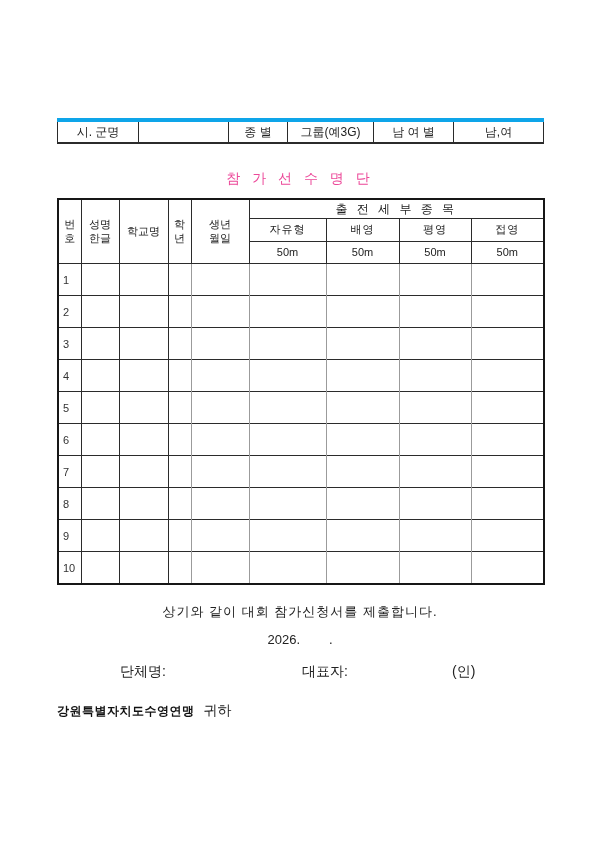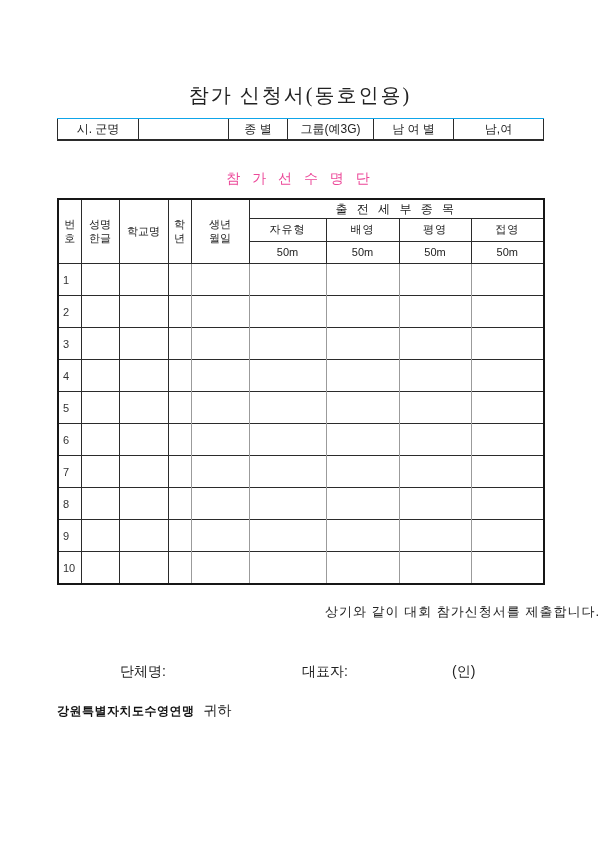--- a/index.html
+++ b/index.html
@@ -30,21 +30,21 @@
     position: absolute;
     top: 118px; left: 57px;
     width: 486px;
     border-collapse: collapse;
     table-layout: fixed;
     border: 1px solid #2b2b2b;
     border-bottom: 2px solid #2b2b2b;
   }
   .info-table td {
     border-left: 1px solid #2b2b2b;
-    border-top: 1px solid #0ea5e9;
+    border-top: 4px solid #0ea5e9;
     height: 20px;
     font-size: 12px;
     text-align: center;
     vertical-align: middle;
     white-space: pre;
     padding: 0;
     color: #222;
   }
 
   
@@ -86,21 +86,21 @@
     text-align: left;
     padding-left: 4px;
     font-size: 11px;
     color: #333;
   }
 
   
   .footer-statement {
     position: absolute;
     top: 603px; left: 0; width: 100%;
-    text-align: right;
+    text-align: center;
     font-size: 13px;
     letter-spacing: 1px;
     color: #222;
   }
   .footer-date {
     position: absolute;
     top: 632px; left: 0; width: 100%;
     text-align: center;
     font-size: 13px;
     white-space: pre;
@@ -127,21 +127,20 @@
     margin-left: 9px;
     color: #222;
     margin-top: 25px;
   }
 </style>
 </head>
 <body>
 
 <div class="page">
 
-  <div class="doc-title">참가 신청서(동호인용)</div>
 
   <table class="info-table">
     <colgroup>
       <col style="width:81px">
         <col style="width:90px">
         <col style="width:59px">
       <col style="width:86px">
         <col style="width:80px">
         <col style="width:90px">
     </colgroup>
@@ -305,20 +304,21 @@
           <td></td>
           <td></td>
           <td></td>
           <td></td>
           <td></td>
         </tr>
       </tbody>
   </table>
 
   <div class="footer-statement">상기와 같이 대회 참가신청서를 제출합니다.</div>
+  <div class="footer-date">2026.        .</div>
 
   <div class="footer-orgline">
     <span class="org-label">단체명:</span>
     <span class="rep-label">대표자:</span>
     <span class="seal-label">(인)</span>
   </div>
 
   <div class="footer-federation">
     <span class="fed-name">강원특별자치도수영연맹</span><span class="honorific">귀하</span>
   </div>

